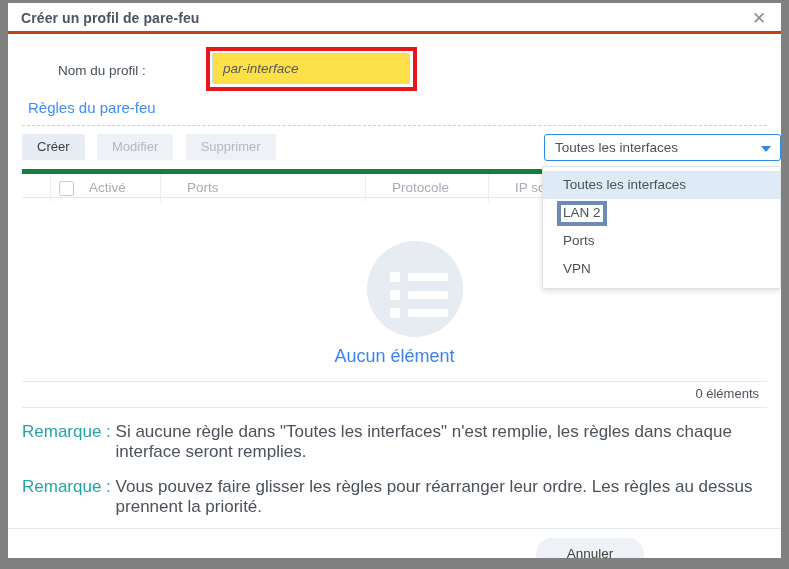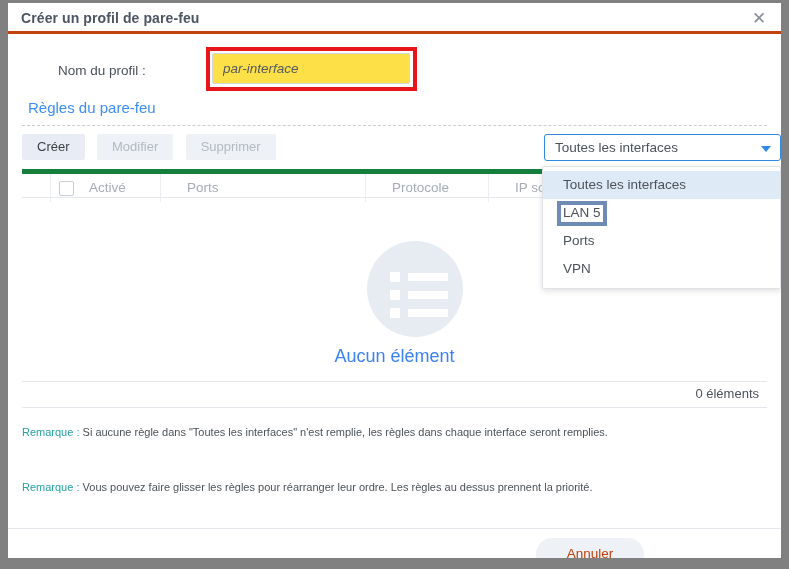--- a/index.html
+++ b/index.html
@@ -232,21 +232,21 @@
   .count-text {
     position: absolute; right: 8px; top: 4px;
     font-size: 13px; color: #4b5259;
   }
 
   
   .note {
     position: absolute;
     left: 14px;
     width: 740px;
-    font-size: 11px;
+    font-size: 17px;
     line-height: 20px;
   }
   .note-label { color: #26a3a6; }
   .note-body {
     display: inline-block;
     color: #4b5259;
     vertical-align: top;
     width: 645px;
   }
   #note0 { top: 419px; }
@@ -264,21 +264,21 @@
     border-radius: 16px;
     font-size: 13.5px;
     text-align: center;
     cursor: pointer;
     box-sizing: border-box;
   }
   .btn-cancel {
     left: 528px; top: 535px;
     width: 108px;
     background: #eef1f5;
-    color: #c2410c;
+    color: #404040;
   }
   .btn-ok {
     left: 642px; top: 565px;
     width: 118px;
     background: #0a7ce4;
     color: #ffffff;
   }
 </style>
 </head>
 <body>
@@ -333,21 +333,21 @@
 
     <div class="iface-select">
       <span class="val">Toutes les interfaces</span>
       <span class="caret"></span>
     </div>
 
     <div class="iface-menu">
       <div class="opt selected">Toutes les interfaces</div>
       <div class="opt opt-marked">
         <span class="mark-box"></span>
-        <span class="opt-text">LAN 5</span>
+        <span class="opt-text">LAN 2</span>
       </div>
       <div class="opt">Ports</div>
       <div class="opt">VPN</div>
     </div>
 
     <div class="note" id="note0">
       <span class="note-label">Remarque :</span>
       <span class="note-body">Si aucune règle dans "Toutes les interfaces" n'est remplie, les règles dans chaque interface seront remplies.</span>
     </div>
     <div class="note" id="note1">

